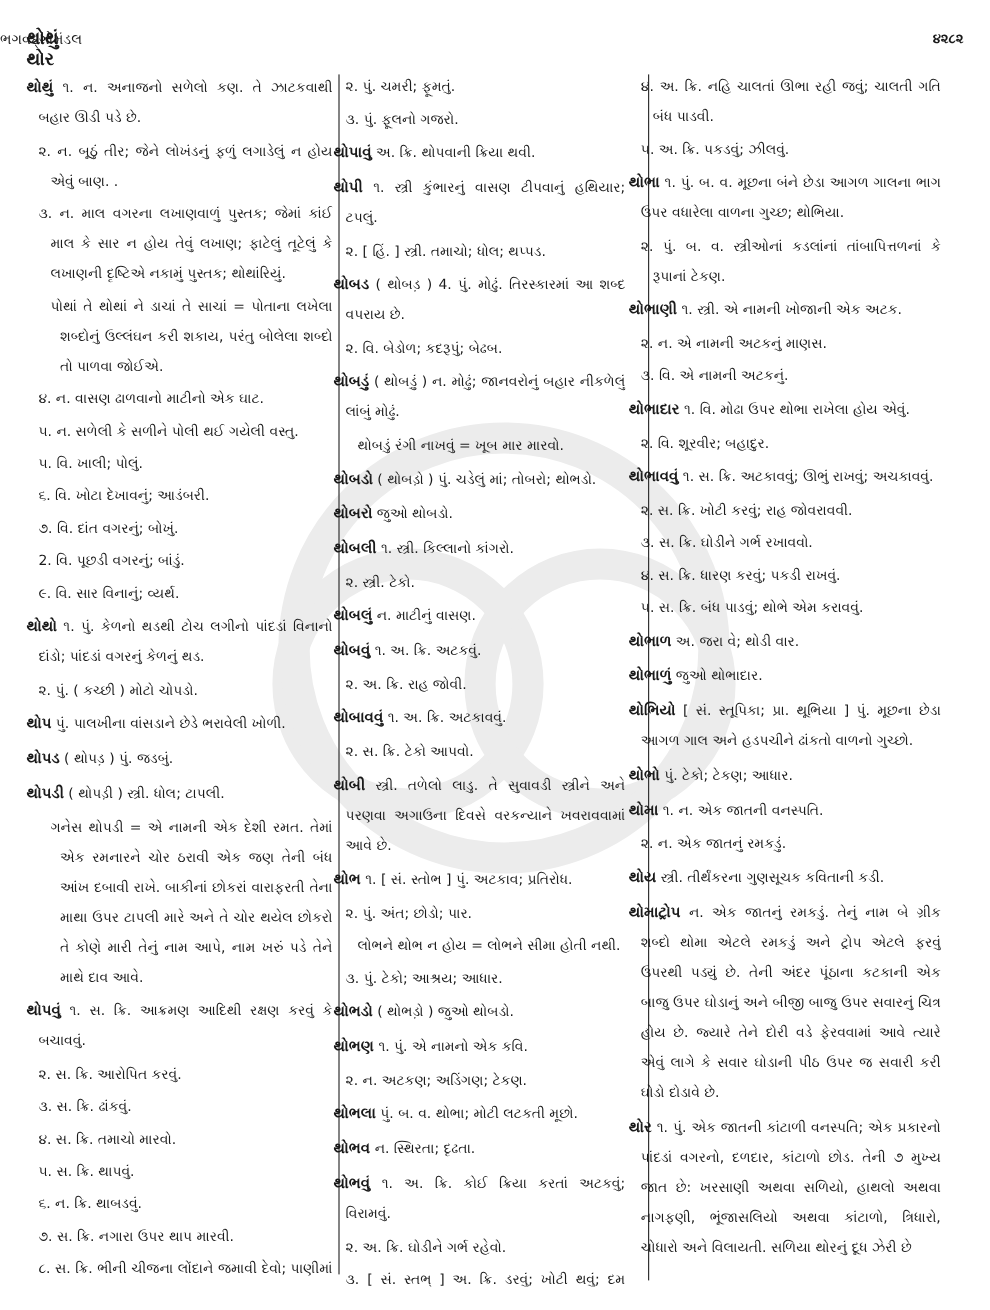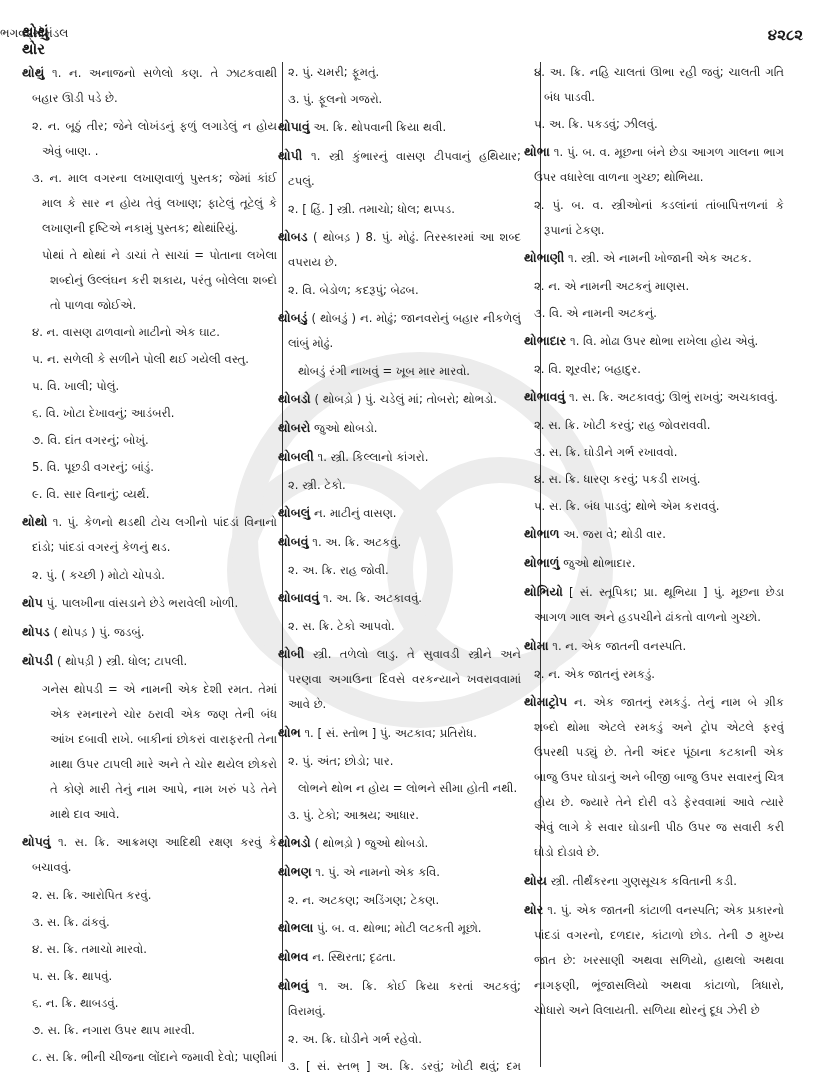--- a/index.html
+++ b/index.html
@@ -8,21 +8,21 @@
     font-family: "DejaVu Sans", sans-serif; color: #1a1a1a;
   }
   .watermark {
     position: absolute; left: 210px; top: 340px; width: 420px; height: 420px;
     pointer-events: none;
   }
   .header { position: absolute; top: 0; left: 0; width: 825px; height: 60px; }
   .guide-top { position: absolute; left: 22px; top: 24px; font-weight: bold; font-size: 15px; line-height: 17px; }
   .guide-bottom { position: absolute; left: 22px; top: 41px; font-weight: bold; font-size: 15px; line-height: 17px; }
   .running-title { position: absolute; left: 0; width: 825px; top: 26px; text-align: left; font-size: 12px; }
-  .page-number { position: absolute; right: 22px; top: 26px; font-size: 15px; font-weight: bold; }
+  .page-number { position: absolute; right: 22px; top: 26px; font-size: 11px; font-weight: bold; }
 
   .column {
     position: absolute; top: 60px; bottom: 20px;
     font-size: 11.6px; line-height: 25px; overflow: hidden;
   }
   .col1 { left: 22px; width: 255px; }
   .col2 { left: 278px; width: 243px; }
   .col3 { left: 524px; width: 260px; }
   .divider { position: absolute; top: 62px; width: 1px; background: #333; }
   .div1 { left: 282px; height: 1000px; }
@@ -58,21 +58,21 @@
 <div class="column col1">
     <div class="entry"><span class="hw">થોથું</span> <span>૧. ન. અનાજનો સળેલો કણ. તે ઝાટકવાથી બહાર ઊડી પડે છે.</span></div>
     <div class="sense sense-cont">૨. ન. બૂઠું તીર; જેને લોખંડનું ફળું લગાડેલું ન હોય એવું બાણ. .</div>
     <div class="sense sense-cont">૩. ન. માલ વગરના લખાણવાળું પુસ્તક; જેમાં કાંઈ માલ કે સાર ન હોય તેવું લખાણ; ફાટેલું તૂટેલું કે લખાણની દૃષ્ટિએ નકામું પુસ્તક; થોથાંરિયું.</div>
     <div class="idiom">પોથાં તે થોથાં ને ડાચાં તે સાચાં = પોતાના લખેલા શબ્દોનું ઉલ્લંઘન કરી શકાય, પરંતુ બોલેલા શબ્દો તો પાળવા જોઈએ.</div>
     <div class="sense sense-cont">૪. ન. વાસણ ઢાળવાનો માટીનો એક ઘાટ.</div>
     <div class="sense sense-cont">૫. ન. સળેલી કે સળીને પોલી થઈ ગયેલી વસ્તુ.</div>
     <div class="sense sense-cont">૫. વિ. ખાલી; પોલું.</div>
     <div class="sense sense-cont">૬. વિ. ખોટા દેખાવનું; આડંબરી.</div>
     <div class="sense sense-cont">૭. વિ. દાંત વગરનું; બોખું.</div>
-    <div class="sense sense-cont">5. વિ. પૂછડી વગરનું; બાંડું.</div>
+    <div class="sense sense-cont">2. વિ. પૂછડી વગરનું; બાંડું.</div>
     <div class="sense sense-cont">૯. વિ. સાર વિનાનું; વ્યર્થ.</div>
     <div class="entry"><span class="hw">થોથો</span> <span>૧. પું. કેળનો થડથી ટોચ લગીનો પાંદડાં વિનાનો દાંડો; પાંદડાં વગરનું કેળનું થડ.</span></div>
     <div class="sense sense-cont">૨. પું. ( કચ્છી ) મોટો ચોપડો.</div>
     <div class="entry"><span class="hw">થોપ</span> <span>પું. પાલખીના વાંસડાને છેડે ભરાવેલી ખોળી.</span></div>
     <div class="entry"><span class="hw">થોપડ</span> <span>( થોપડ઼ ) પું. જડબું.</span></div>
     <div class="entry"><span class="hw">થોપડી</span> <span>( થોપડ઼ી ) સ્ત્રી. ધોલ; ટાપલી.</span></div>
     <div class="idiom">ગનેસ થોપડી = એ નામની એક દેશી રમત. તેમાં એક રમનારને ચોર ઠરાવી એક જણ તેની બંધ આંખ દબાવી રાખે. બાકીનાં છોકરાં વારાફરતી તેના માથા ઉપર ટાપલી મારે અને તે ચોર થયેલ છોકરો તે કોણે મારી તેનું નામ આપે, નામ ખરું પડે તેને માથે દાવ આવે.</div>
     <div class="entry"><span class="hw">થોપવું</span> <span>૧. સ. ક્રિ. આક્રમણ આદિથી રક્ષણ કરવું કે બચાવવું.</span></div>
     <div class="sense sense-cont">૨. સ. ક્રિ. આરોપિત કરવું.</div>
     <div class="sense sense-cont">૩. સ. ક્રિ. ઢાંકવું.</div>
@@ -84,21 +84,21 @@
     <div class="sense sense-cont">૯. સ. ક્રિ. મોટો લેપ ચડાવવો.</div>
     <div class="sense sense-cont">૧૦. સ. ક્રિ. વાસણ ઉપર મૂકવું.</div>
     <div class="entry"><span class="hw">થોપા</span> <span>૧. પું. અંગૂર અથવા ફળાંનો ઝૂમખો.</span></div>
   </div>
 <div class="column col2">
     <div class="sense sense-cont">૨. પું. ચમરી; ફૂમતું.</div>
     <div class="sense sense-cont">૩. પું. ફૂલનો ગજરો.</div>
     <div class="entry"><span class="hw">થોપાવું</span> <span>અ. ક્રિ. થોપવાની ક્રિયા થવી.</span></div>
     <div class="entry"><span class="hw">થોપી</span> <span>૧. સ્ત્રી કુંભારનું વાસણ ટીપવાનું હથિયાર; ટપલું.</span></div>
     <div class="sense sense-cont">૨. [ હિં. ] સ્ત્રી. તમાચો; ધોલ; થપ્પડ.</div>
-    <div class="entry"><span class="hw">થોબડ</span> <span>( થોબડ઼ ) 8. પું. મોઢું. તિરસ્કારમાં આ શબ્દ વપરાય છે.</span></div>
+    <div class="entry"><span class="hw">થોબડ</span> <span>( થોબડ઼ ) 4. પું. મોઢું. તિરસ્કારમાં આ શબ્દ વપરાય છે.</span></div>
     <div class="sense sense-cont">૨. વિ. બેડોળ; કદરૂપું; બેઢબ.</div>
     <div class="entry"><span class="hw">થોબડું</span> <span>( થોબડ઼ું ) ન. મોઢું; જાનવરોનું બહાર નીકળેલું લાંબું મોઢું.</span></div>
     <div class="idiom">થોબડું રંગી નાખવું = ખૂબ માર મારવો.</div>
     <div class="entry"><span class="hw">થોબડો</span> <span>( થોબડ઼ો ) પું. ચડેલું માં; તોબરો; થોભડો.</span></div>
     <div class="entry"><span class="hw">થોબરો</span> <span>જુઓ થોબડો.</span></div>
     <div class="entry"><span class="hw">થોબલી</span> <span>૧. સ્ત્રી. કિલ્લાનો કાંગરો.</span></div>
     <div class="sense sense-cont">૨. સ્ત્રી. ટેકો.</div>
     <div class="entry"><span class="hw">થોબલું</span> <span>ન. માટીનું વાસણ.</span></div>
     <div class="entry"><span class="hw">થોબવું</span> <span>૧. અ. ક્રિ. અટકવું.</span></div>
     <div class="sense sense-cont">૨. અ. ક્રિ. રાહ જોવી.</div>
@@ -129,18 +129,19 @@
     <div class="entry"><span class="hw">થોભાદાર</span> <span>૧. વિ. મોઢા ઉપર થોભા રાખેલા હોય એવું.</span></div>
     <div class="sense sense-cont">૨. વિ. શૂરવીર; બહાદુર.</div>
     <div class="entry"><span class="hw">થોભાવવું</span> <span>૧. સ. ક્રિ. અટકાવવું; ઊભું રાખવું; અચકાવવું.</span></div>
     <div class="sense sense-cont">૨. સ. ક્રિ. ખોટી કરવું; રાહ જોવરાવવી.</div>
     <div class="sense sense-cont">૩. સ. ક્રિ. ઘોડીને ગર્ભ રખાવવો.</div>
     <div class="sense sense-cont">૪. સ. ક્રિ. ધારણ કરવું; પકડી રાખવું.</div>
     <div class="sense sense-cont">૫. સ. ક્રિ. બંધ પાડવું; થોભે એમ કરાવવું.</div>
     <div class="entry"><span class="hw">થોભાળ</span> <span>અ. જરા વે; થોડી વાર.</span></div>
     <div class="entry"><span class="hw">થોભાળું</span> <span>જુઓ થોભાદાર.</span></div>
     <div class="entry"><span class="hw">થોભિયો</span> <span>[ સં. સ્તૂપિકા; પ્રા. થૂભિયા ] પું. મૂછના છેડા આગળ ગાલ અને હડપચીને ઢાંકતો વાળનો ગુચ્છો.</span></div>
+    <div class="entry"><span class="hw">થોભો</span> <span>પું. ટેકો; ટેકણ; આધાર.</span></div>
     <div class="entry"><span class="hw">થોમા</span> <span>૧. ન. એક જાતની વનસ્પતિ.</span></div>
     <div class="sense sense-cont">૨. ન. એક જાતનું રમકડું.</div>
+    <div class="entry"><span class="hw">થોય</span> <span>સ્ત્રી. તીર્થંકરના ગુણસૂચક કવિતાની કડી.</span></div>
     <div class="entry"><span class="hw">થોમાટ્રોપ</span> <span>ન. એક જાતનું રમકડું. તેનું નામ બે ગ્રીક શબ્દો થોમા એટલે રમકડું અને ટ્રોપ એટલે ફરવું ઉપરથી પડ્યું છે. તેની અંદર પૂંઠાના કટકાની એક બાજુ ઉપર ઘોડાનું અને બીજી બાજુ ઉપર સવારનું ચિત્ર હોય છે. જ્યારે તેને દોરી વડે ફેરવવામાં આવે ત્યારે એવું લાગે કે સવાર ઘોડાની પીઠ ઉપર જ સવારી કરી ઘોડો દોડાવે છે.</span></div>
-    <div class="entry"><span class="hw">થોય</span> <span>સ્ત્રી. તીર્થંકરના ગુણસૂચક કવિતાની કડી.</span></div>
     <div class="entry"><span class="hw">થોર</span> <span>૧. પું. એક જાતની કાંટાળી વનસ્પતિ; એક પ્રકારનો પાંદડાં વગરનો, દળદાર, કાંટાળો છોડ. તેની ૭ મુખ્ય જાત છે: ખરસાણી અથવા સળિયો, હાથલો અથવા નાગફણી, ભૂંજાસલિયો અથવા કાંટાળો, ત્રિધારો, ચોધારો અને વિલાયતી. સળિયા થોરનું દૂધ ઝેરી છે</span></div>
   </div>
 
 </body></html>

